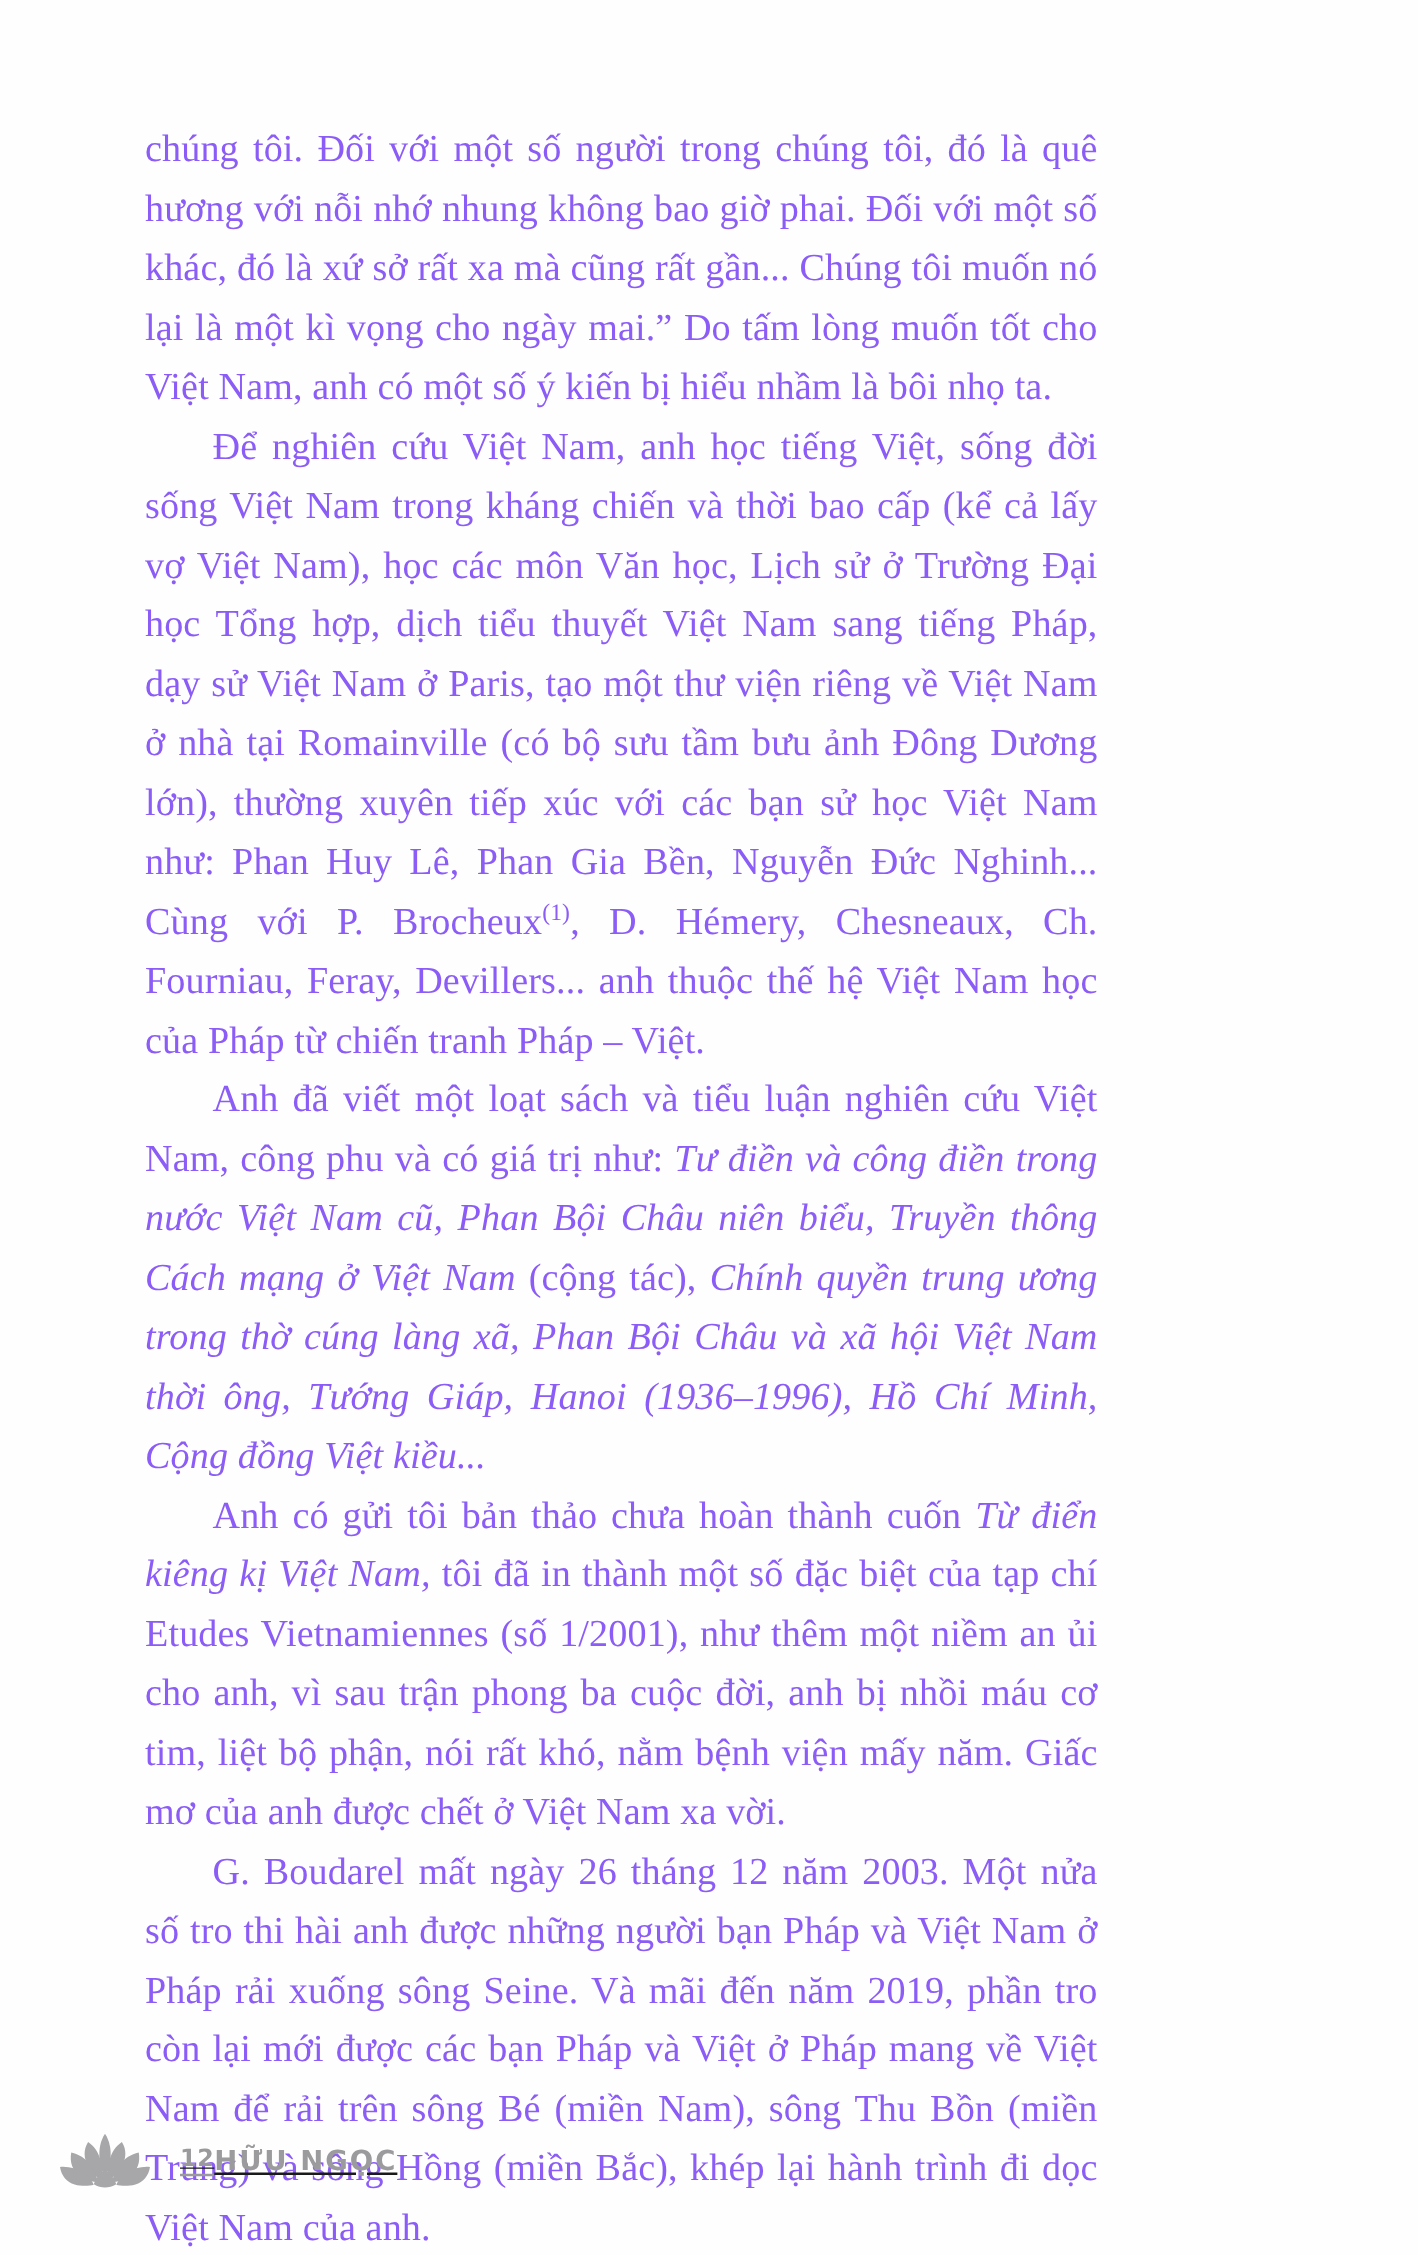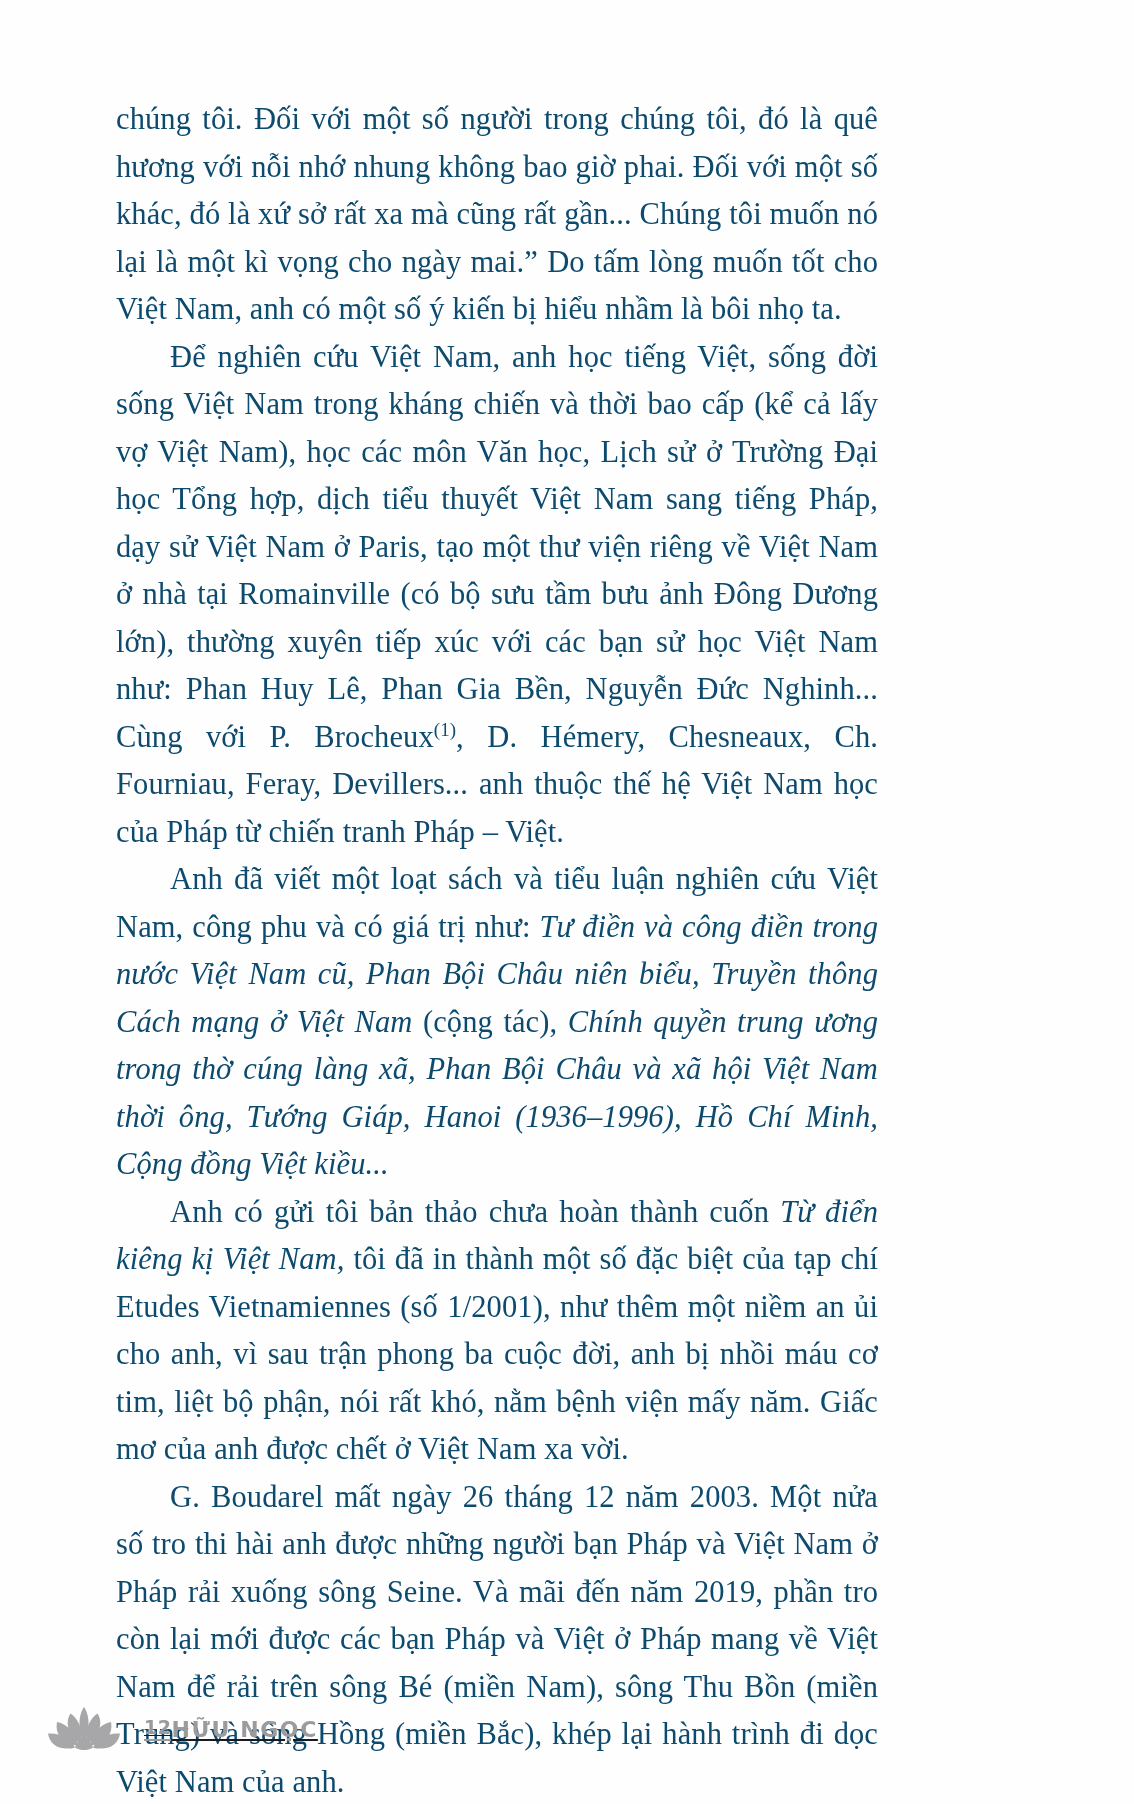--- a/index.html
+++ b/index.html
@@ -29,21 +29,21 @@
     width: 762px;
   }
 
   p.body-par {
     margin: 0 0 0 0;
     text-align: justify;
     text-justify: inter-word;
     font-size: 30.5px;
     line-height: 47.5px;
     letter-spacing: 0.1px;
-    color: #0c4a6e;
+    color: #8b5cf6;
     text-indent: 0;
   }
   p.body-par.indent {
     text-indent: 54px;
   }
   p.body-par + p.body-par {
     margin-top: 0px;
   }
 
   .ital {

